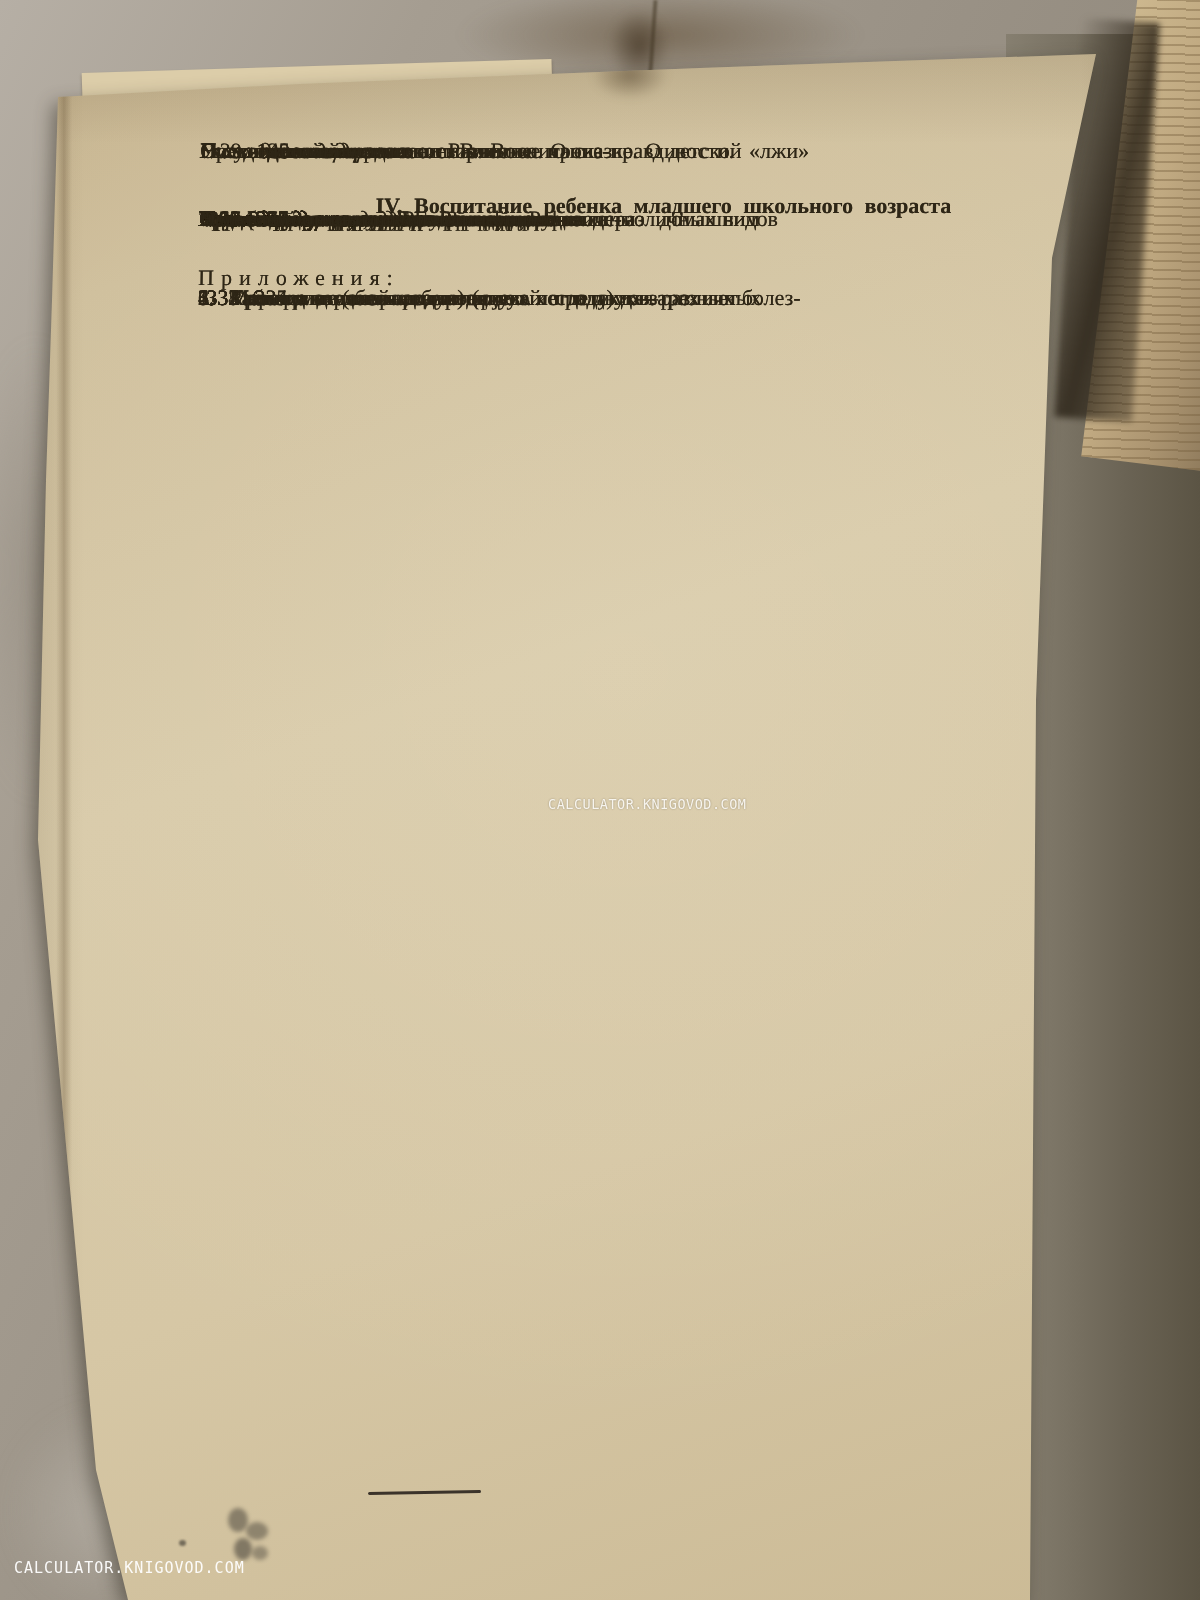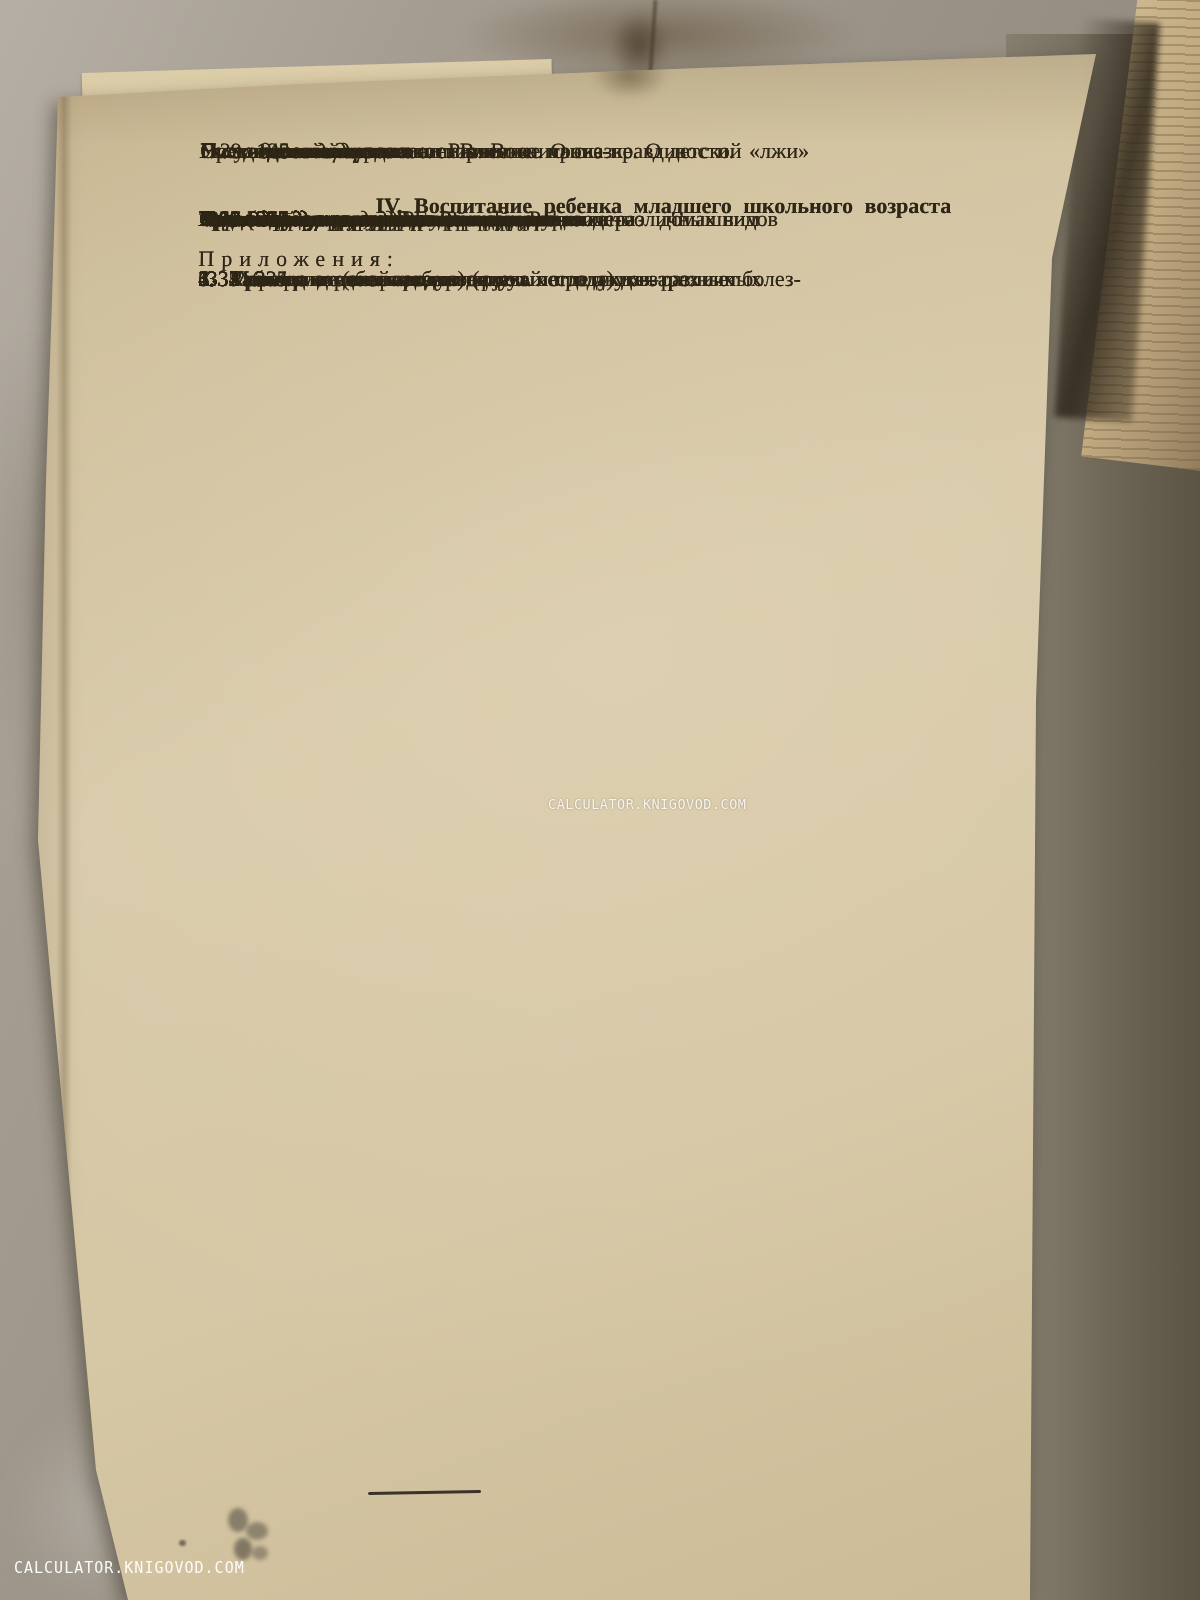--- a/index.html
+++ b/index.html
@@ -57,21 +57,21 @@
   .toc .r{position:relative;display:flex;align-items:flex-end;}
   .toc .ind{padding-left:48px;}
   .toc .lead{font-style:italic;margin-right:8px;white-space:pre;}
   .toc .txt{white-space:pre;}
   .toc .dots,.toc .fill{flex:1 1 auto;min-width:10px;}
   .toc .dots{height:9px;margin:0 10px 4px 9px;align-self:flex-end;
     background-image:radial-gradient(circle,rgba(50,40,22,.95) 1.8px,rgba(0,0,0,0) 2.3px);
     background-size:15px 9px;background-repeat:repeat-x;background-position:left center;}
   .toc .pg{flex:0 0 auto;min-width:50px;text-align:center;}
   .toc .sec-h{position:relative;font-weight:bold;text-align:right;margin:32px 0 13px;word-spacing:6px;}
-  .toc .sec-h.spaced{font-weight:normal;text-align:left;letter-spacing:7px;word-spacing:0;margin:17px 0 20px;}
+  .toc .sec-h.spaced{font-weight:normal;text-align:left;letter-spacing:7px;word-spacing:0;margin:36px 0 20px;}
 
   
   .rule-line{left:368px;top:1491px;width:113px;height:3px;background:#3b332a;transform:rotate(-1deg);border-radius:2px;}
   .blob{border-radius:50%;filter:blur(2px);background:#4c473d;}
   .b1{left:228px;top:1508px;width:20px;height:24px;opacity:.55;}
   .b2{left:246px;top:1522px;width:22px;height:18px;opacity:.5;}
   .b3{left:234px;top:1538px;width:18px;height:22px;opacity:.6;}
   .b4{left:252px;top:1546px;width:16px;height:14px;opacity:.45;}
   .b5{left:179px;top:1540px;width:7px;height:6px;opacity:.7;filter:blur(1px);}
 

